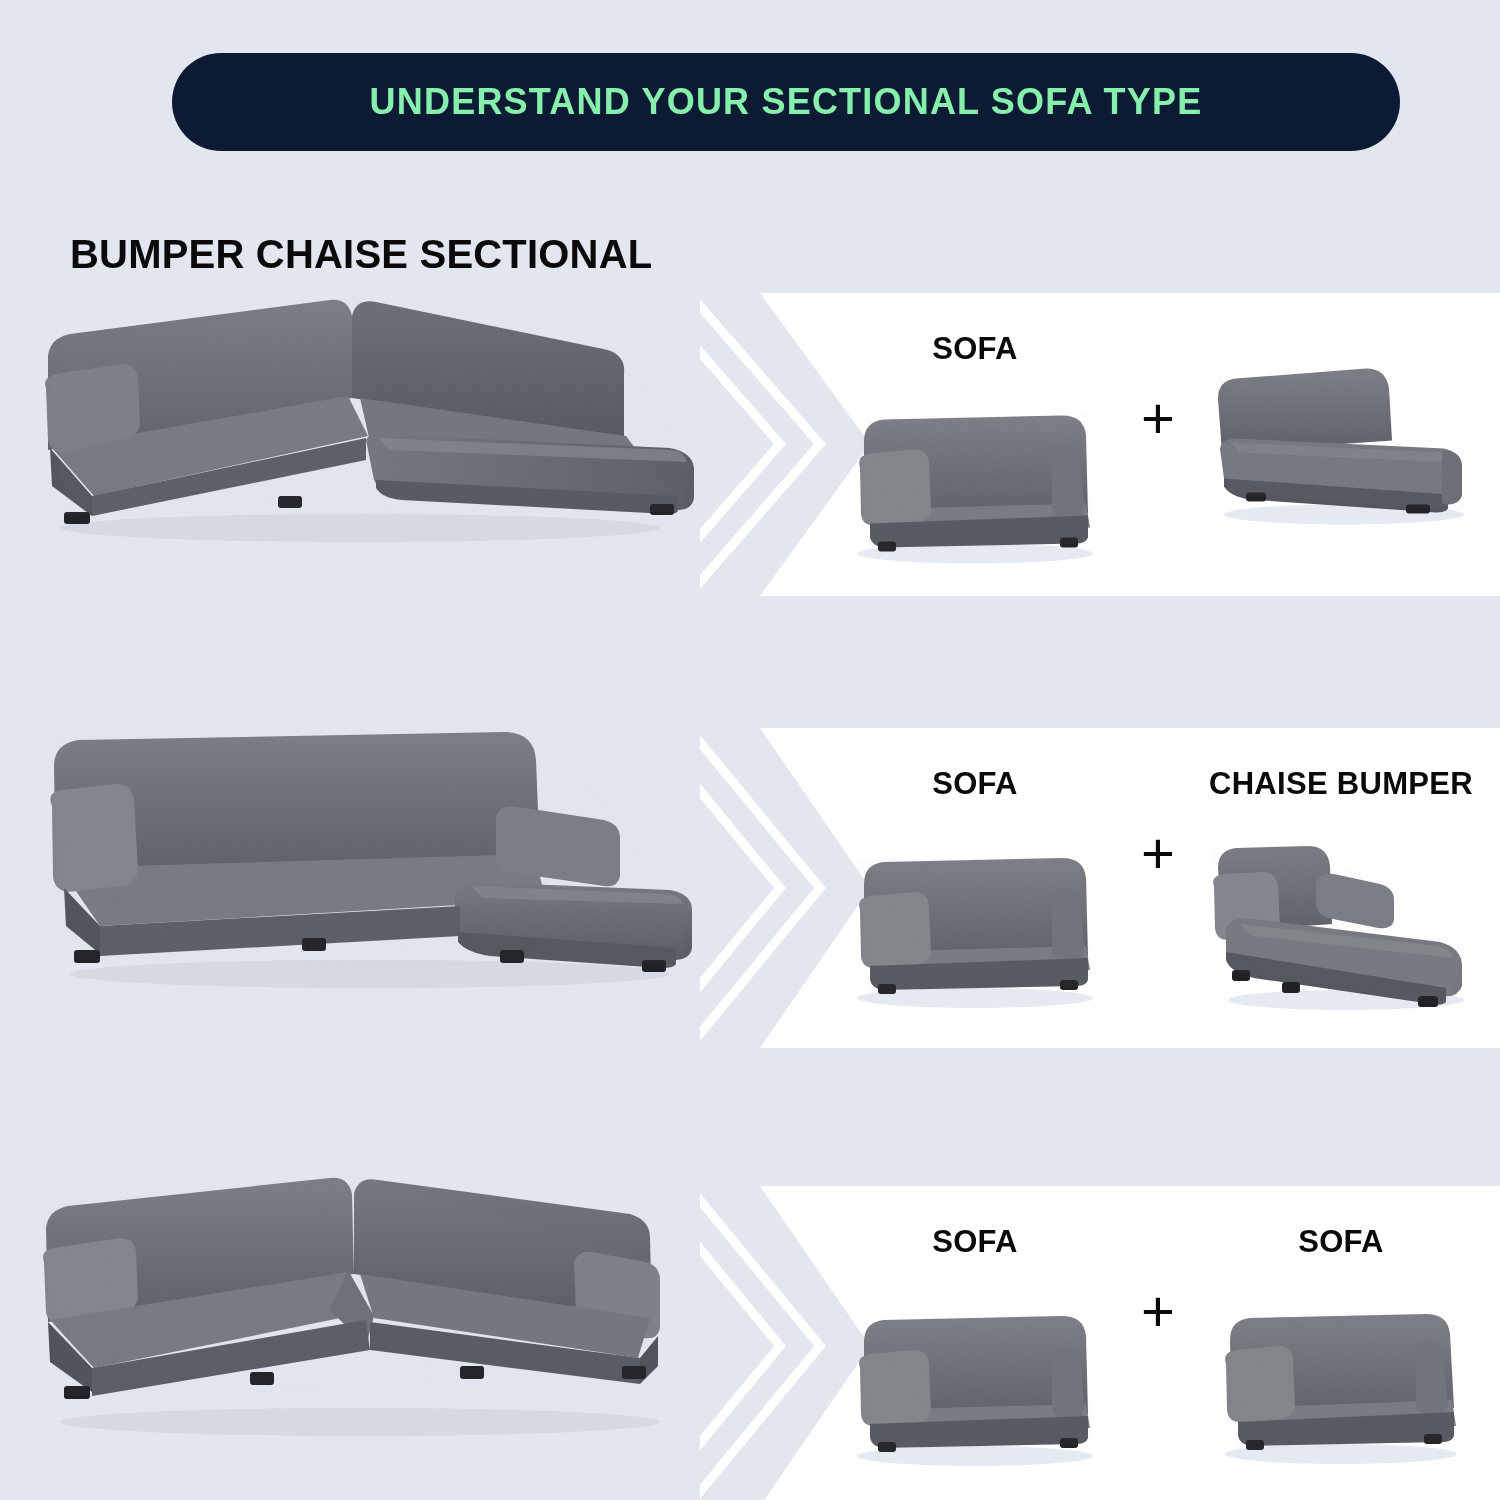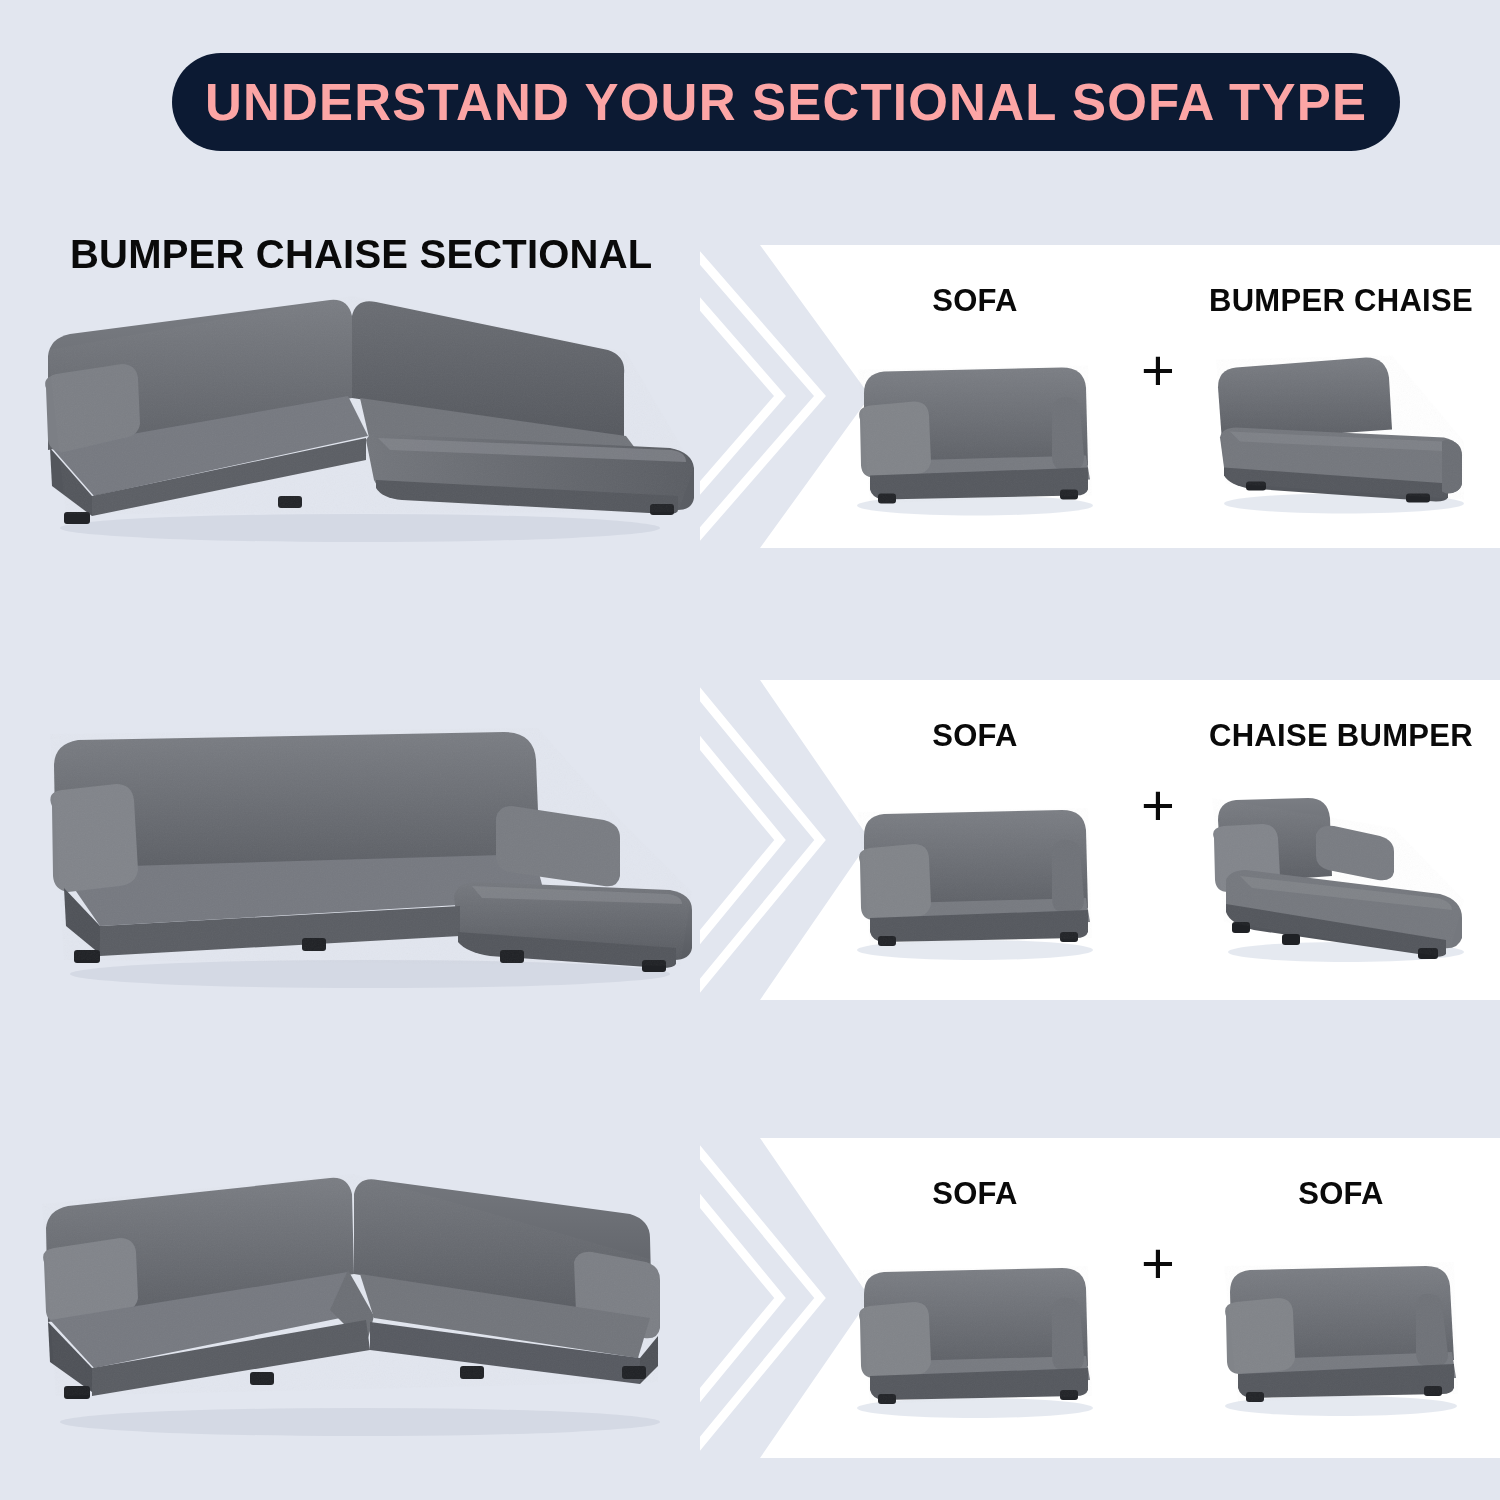--- a/index.html
+++ b/index.html
@@ -14,22 +14,22 @@
   
   .title-banner{
     position:absolute;
     left:172px; top:53px;
     width:1228px; height:98px;
     background:#0c1a33;
     border-radius:49px;
     display:flex; align-items:center; justify-content:center;
   }
   .title-text{
-    color:#fca5a5;
-    font-size:51px;
+    color:#86efac;
+    font-size:36px;
     font-weight:bold;
     letter-spacing:1.2px;
     white-space:nowrap;
   }
 
   
   .section{ position:absolute; left:0; width:1500px; }
   #section-0{ top:210px; height:350px; }
   #section-1{ top:640px; height:360px; }
   #section-2{ top:1090px; height:370px; }
@@ -56,20 +56,21 @@
   #section-1 .hero{ top:70px;  height:290px; }
   #section-2 .hero{ top:80px;  height:280px; }
 
   
   .panel{
     position:absolute;
     left:700px;
     width:800px;
     background:#ffffff;
     overflow:hidden;
+    margin-top:48px;
   }
   #section-0 .panel{ top:35px;  height:303px; }
   #section-1 .panel{ top:40px;  height:320px; }
   #section-2 .panel{ top:48px;  height:320px; }
 
   
   .panel-notch{
     position:absolute;
     left:0; top:0;
     width:170px; height:100%;
@@ -231,21 +232,20 @@
             <g opacity="0.2" filter="url(#nz1)">
                 <path d="M28 36 L258 32 L262 162 L40 170 Z" fill="#fff"></path>
               </g>
           </svg>
         </div>
       </div>
 
       <div class="plus-sign">+</div>
 
       <div class="panel-item">
-        <div class="panel-label">BUMPER CHAISE</div>
         <div class="panel-thumb">
           <svg class="art" viewBox="0 0 290 200">
             <defs>
               <linearGradient id="bc1" x1="0" y1="0" x2="0" y2="1">
                   <stop offset="0" stop-color="#7a7d83"></stop>
                   <stop offset="1" stop-color="#5b5e64"></stop>
                 </linearGradient>
               <filter id="nz2">
                   <feTurbulence type="fractalNoise" baseFrequency="1.1" numOctaves="3" result="n"></feTurbulence>
                   <feColorMatrix in="n" type="saturate" values="0"></feColorMatrix>

